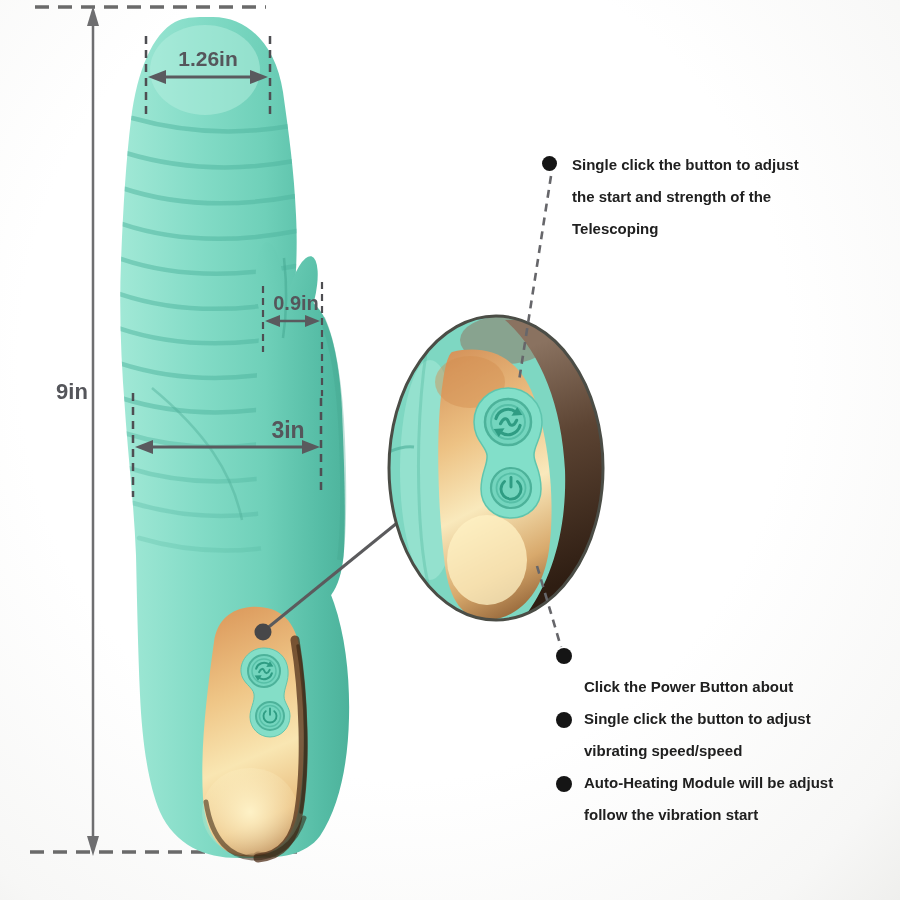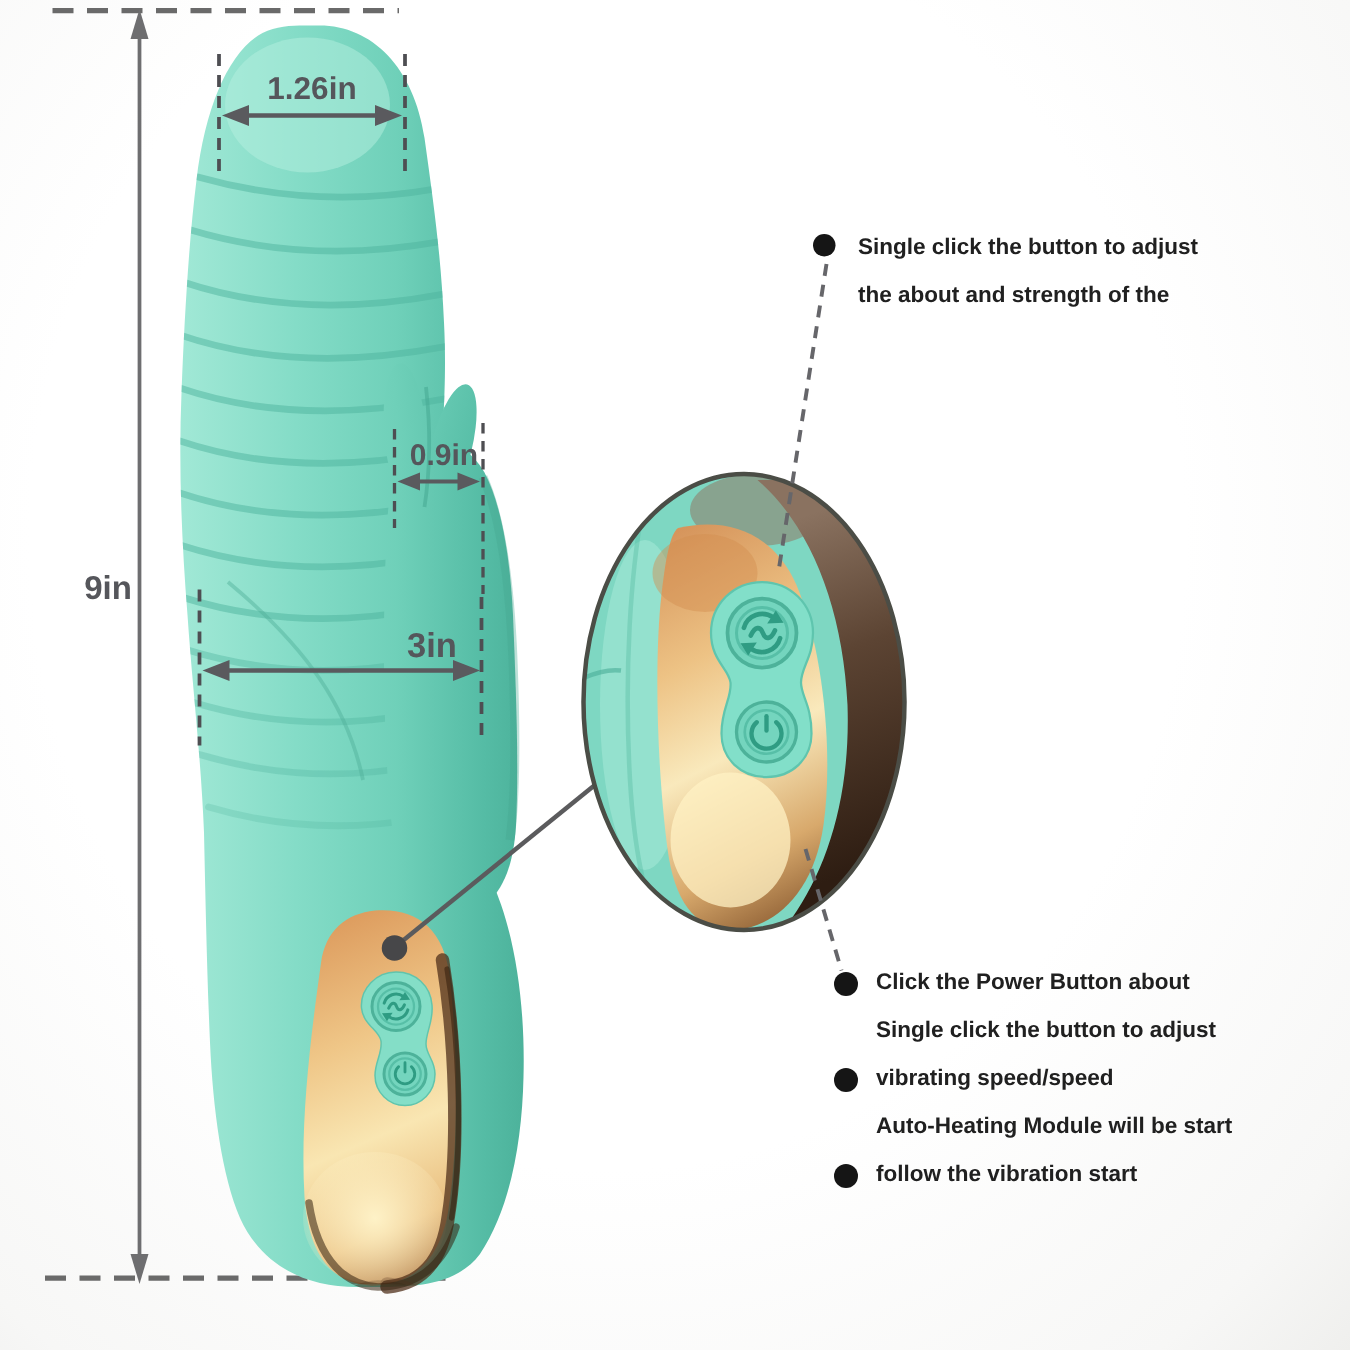--- a/index.html
+++ b/index.html
@@ -201,33 +201,34 @@
     <ellipse cx="496" cy="468" rx="107" ry="152" fill="none" stroke="#4B4D46" stroke-width="3"></ellipse>
   </g>
 
   <line x1="551" y1="176" x2="519" y2="381" stroke="#66666A" stroke-width="2.6" stroke-dasharray="8 6"></line>
   <line x1="537" y1="566" x2="561" y2="647" stroke="#66666A" stroke-width="2.6" stroke-dasharray="8 6"></line>
 </svg>
 
 <div class="bullet" style="left:542px;top:156px;width:15px;height:15px;"></div>
 <div class="note" style="left:572px;top:149px;">
   <div class="line">Single click the button to adjust</div>
-  <div class="line">the about and strength of the</div>
+  <div class="line">the start and strength of the</div>
+  <div class="line">Telescoping</div>
 </div>
 
 <div class="bullet" style="left:556px;top:648px;width:16px;height:16px;"></div>
 <div class="bullet" style="left:556px;top:712px;width:16px;height:16px;"></div>
 <div class="bullet" style="left:556px;top:776px;width:16px;height:16px;"></div>
-<div class="note" style="left:584px;top:639px;">
+<div class="note" style="left:584px;top:671px;">
   <div>
     <div class="line">Click the Power Button about</div>
   </div>
   <div>
     <div class="line">Single click the button to adjust</div>
     <div class="line">vibrating speed/speed</div>
   </div>
   <div>
-    <div class="line">Auto-Heating Module will be start</div>
+    <div class="line">Auto-Heating Module will be adjust</div>
     <div class="line">follow the vibration start</div>
   </div>
 </div>
 
 </div>
 
 </body></html>

